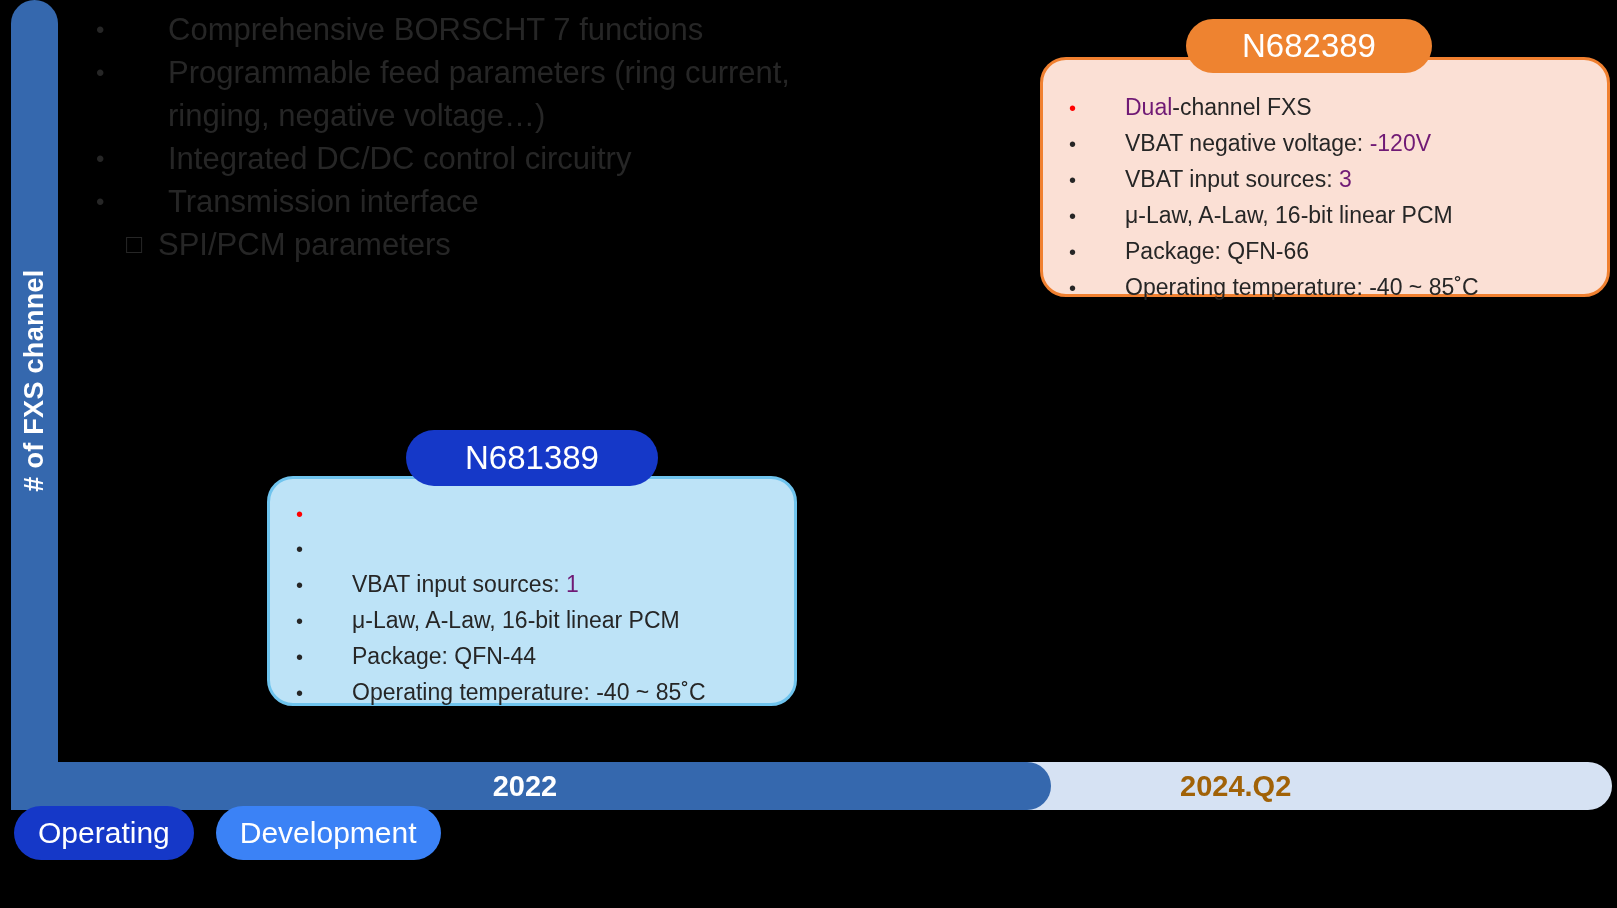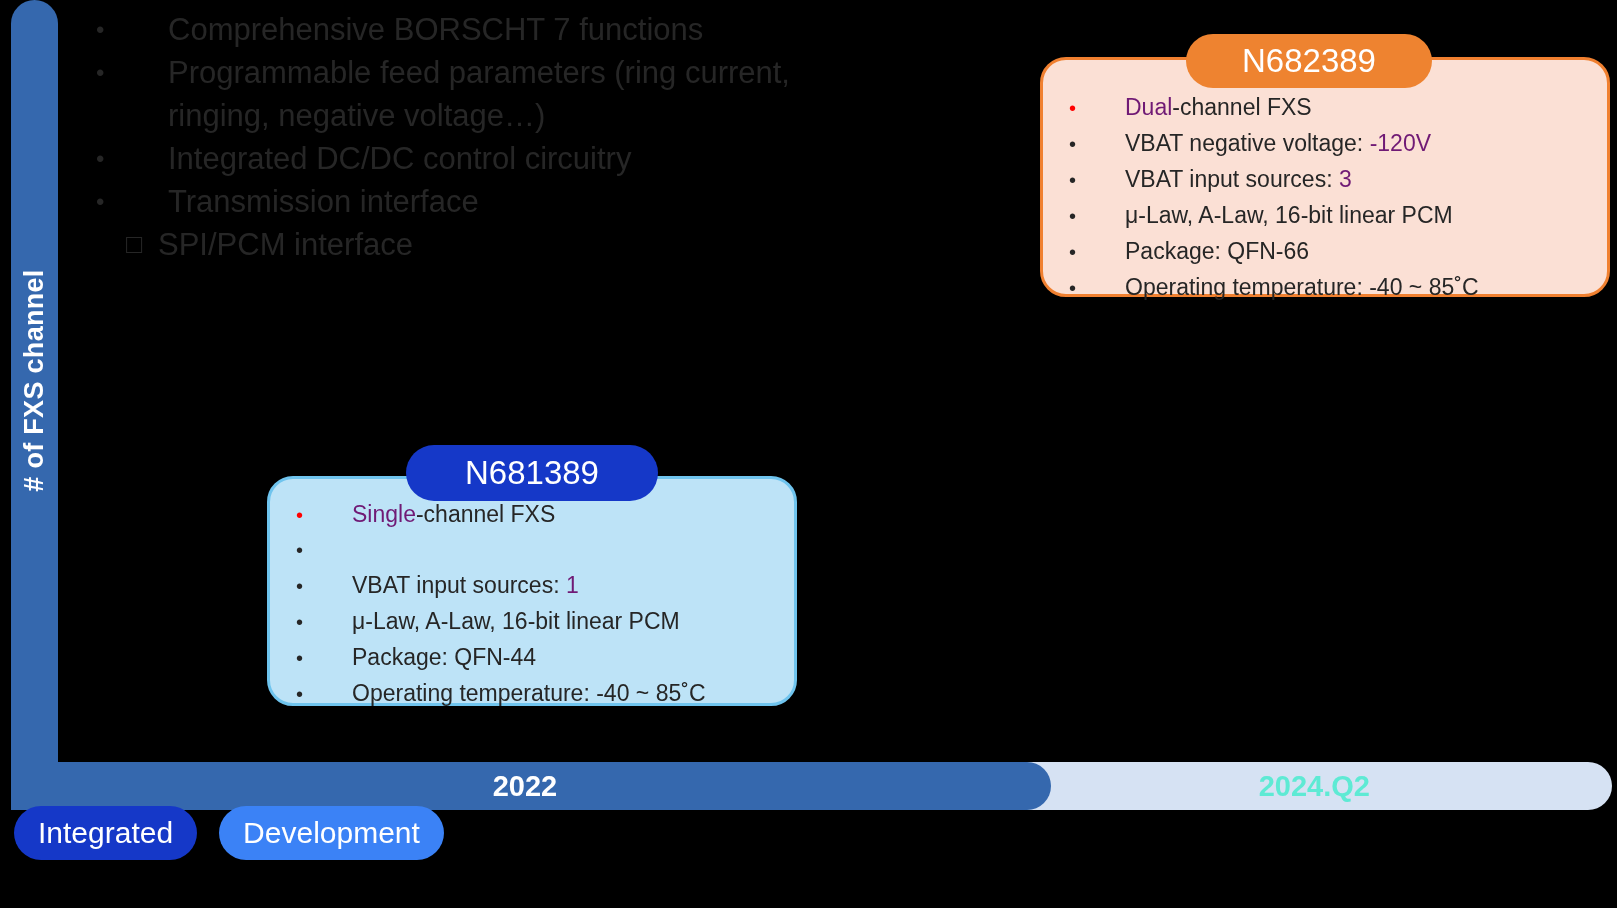--- a/index.html
+++ b/index.html
@@ -78,22 +78,22 @@
   }
   #timeline-label-current {
     left: 430px;
     width: 190px;
     text-align: center;
     color: #FFFFFF;
   }
   #timeline-label-future {
     left: 1180px;
     width: 190px;
-    text-align: right;
-    color: #5eead4;
+    text-align: left;
+    color: #a16207;
   }
 
   
   #feature-list {
     position: absolute;
     left: 96px;
     top: 8px;
     width: 760px;
   }
   .feature-row {
@@ -153,21 +153,20 @@
   .card-title-pill {
     position: absolute;
     border-radius: 28px;
     color: #FFFFFF;
     font-size: 33px;
     text-align: center;
     white-space: nowrap;
     display: flex;
     align-items: center;
     justify-content: center;
-    margin-top: 15px;
   }
   #pill-n681389 {
     left: 406px;
     top: 430px;
     width: 252px;
     height: 56px;
     background: #1538C8;
     text-align: center;
   }
   #pill-n682389 {
@@ -247,29 +246,28 @@
   <div class="feature-row">
     <span class="feature-bullet">•</span>
     <span class="feature-text">Integrated DC/DC control circuitry</span>
   </div>
   <div class="feature-row">
     <span class="feature-bullet">•</span>
     <span class="feature-text">Transmission interface</span>
   </div>
   <div class="feature-sub">
     <span class="feature-sub-bullet">□</span>
-    <span class="feature-text">SPI/PCM interface</span>
+    <span class="feature-text">SPI/PCM parameters</span>
   </div>
 </div>
 
 <div id="card-n681389" class="product-card">
   <div class="card-specs">
     <div class="spec-row">
       <span class="spec-bullet accent">•</span>
-      <span class="spec-text"><span class="accent-text">Single</span><span>-channel FXS</span></span>
     </div>
     <div class="spec-row">
       <span class="spec-bullet">•</span>
     </div>
     <div class="spec-row">
       <span class="spec-bullet">•</span>
       <span class="spec-text"><span>VBAT input sources: </span><span class="accent-text">1</span></span>
     </div>
     <div class="spec-row">
       <span class="spec-bullet">•</span>
@@ -311,15 +309,15 @@
     </div>
     <div class="spec-row">
       <span class="spec-bullet">•</span>
       <span class="spec-text">Operating temperature: -40 ~ 85˚C</span>
     </div>
   </div>
 </div>
 <div id="pill-n682389" class="card-title-pill">N682389</div>
 
 <div id="legend">
-  <div id="legend-production" class="legend-pill">Integrated</div>
+  <div id="legend-production" class="legend-pill">Operating</div>
   <div id="legend-development" class="legend-pill">Development</div>
 </div>
 
 </body></html>

